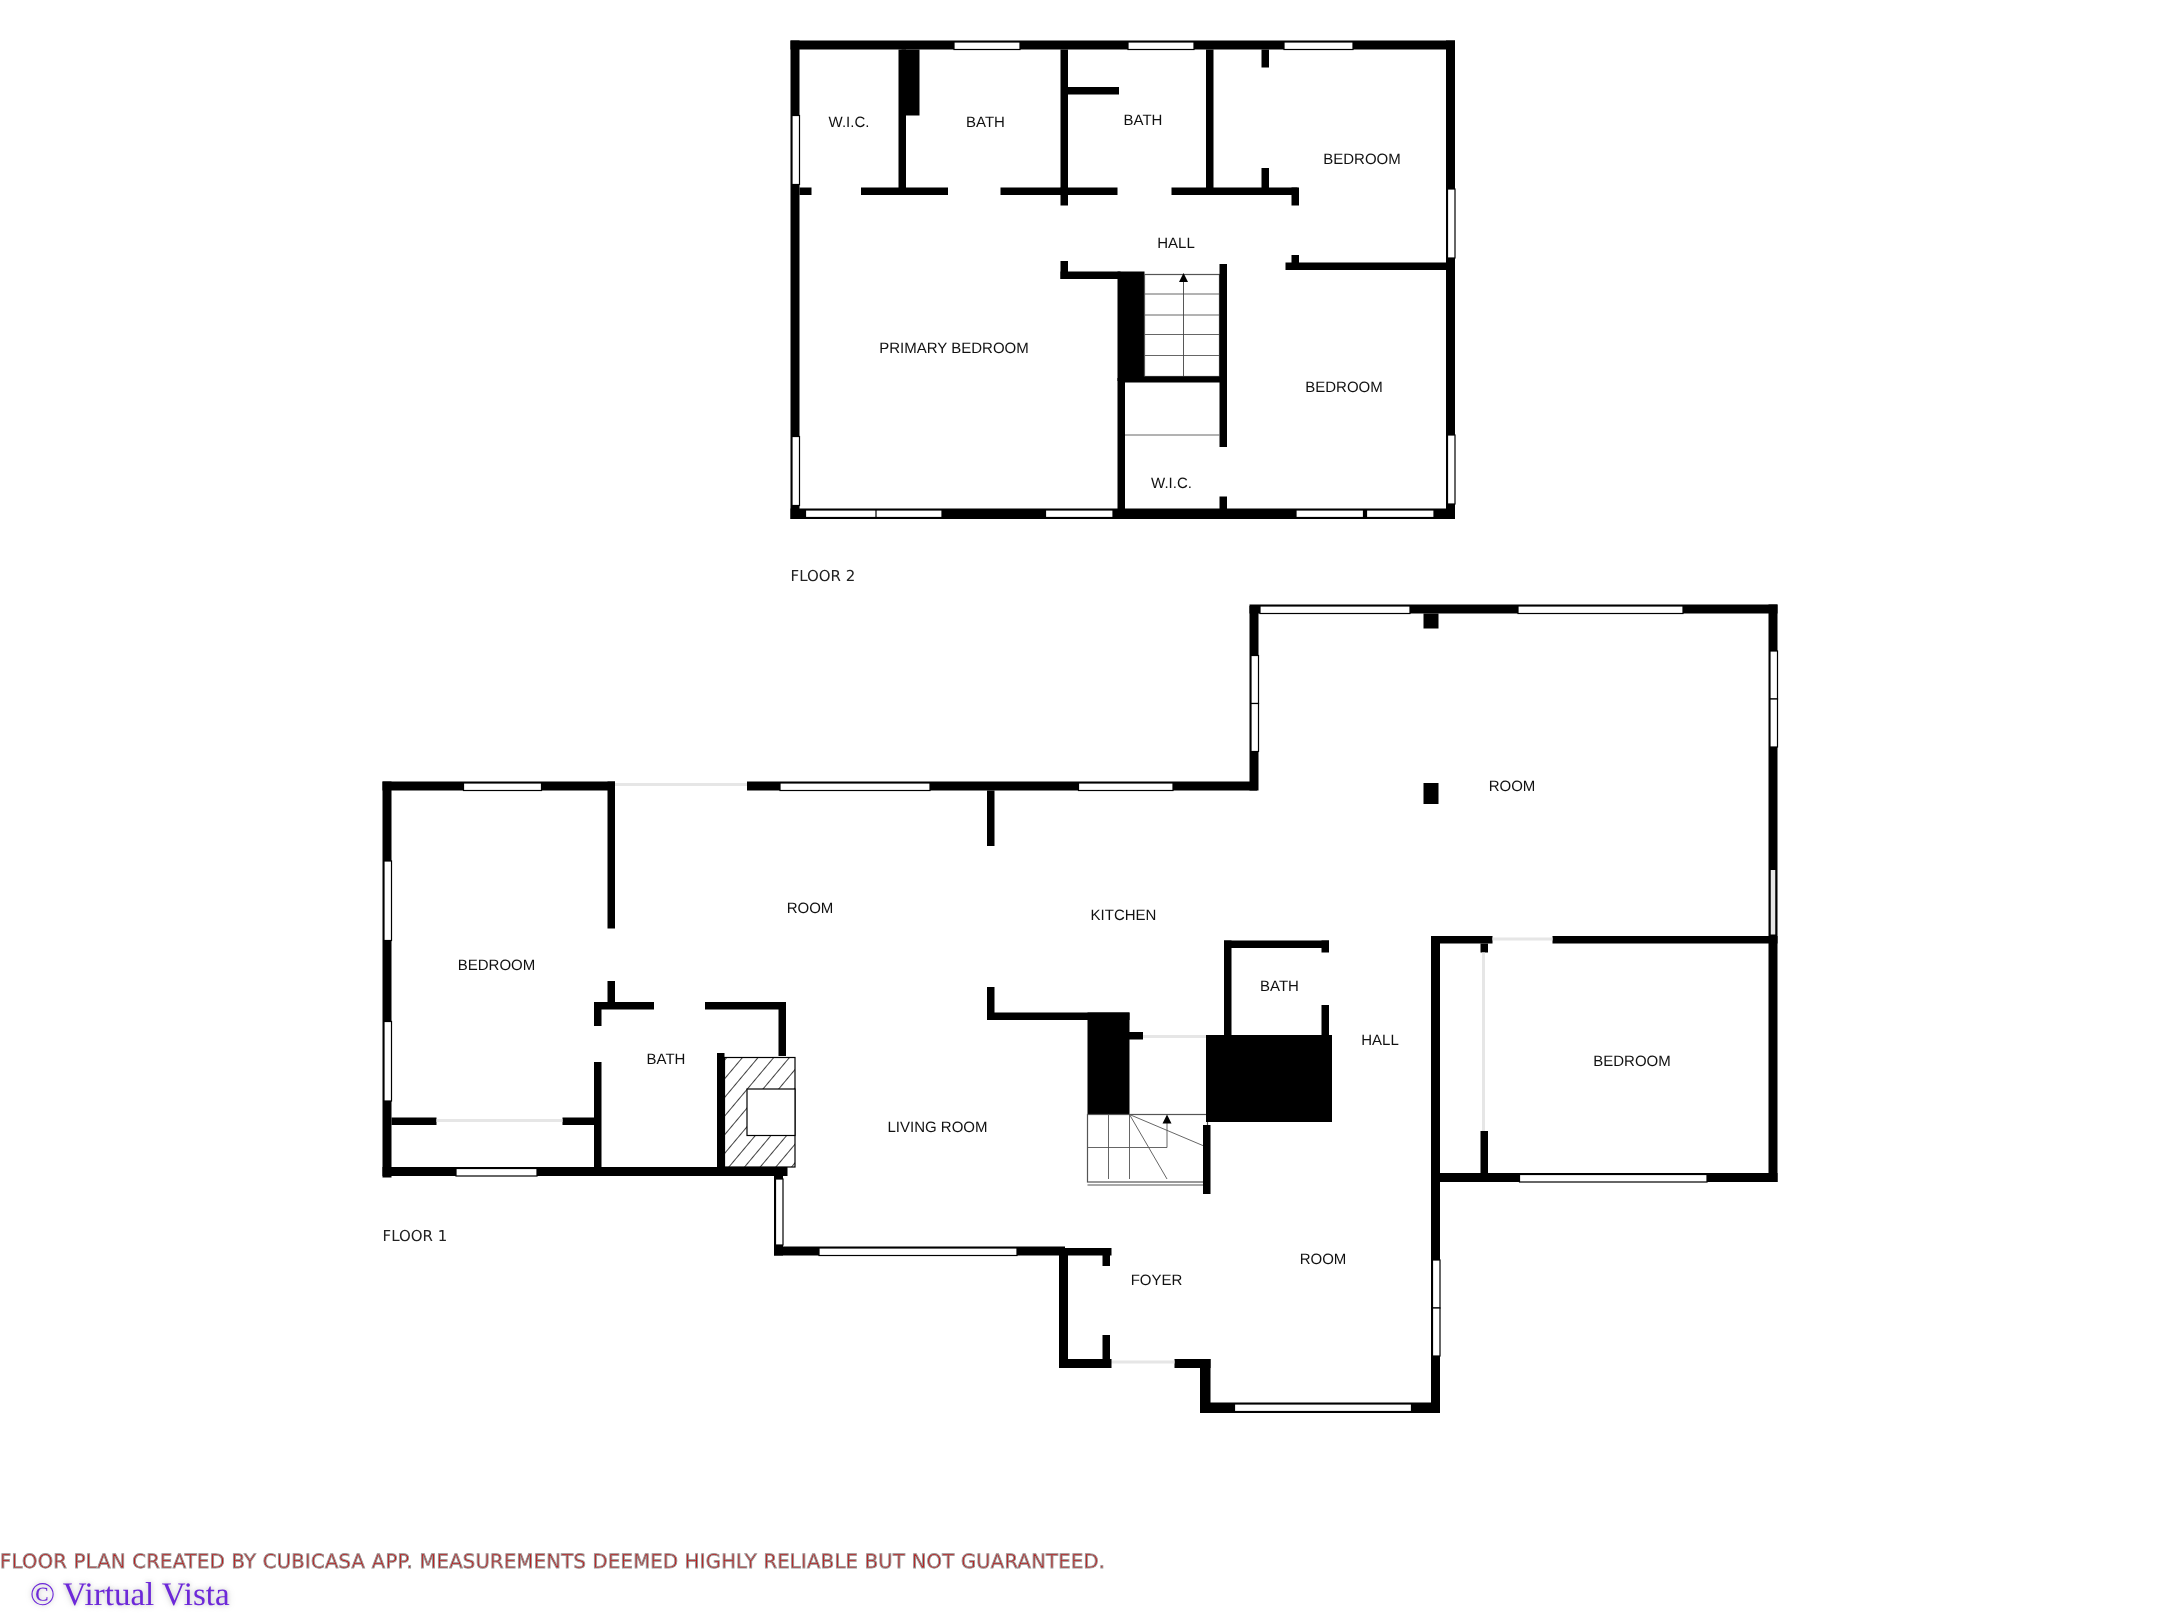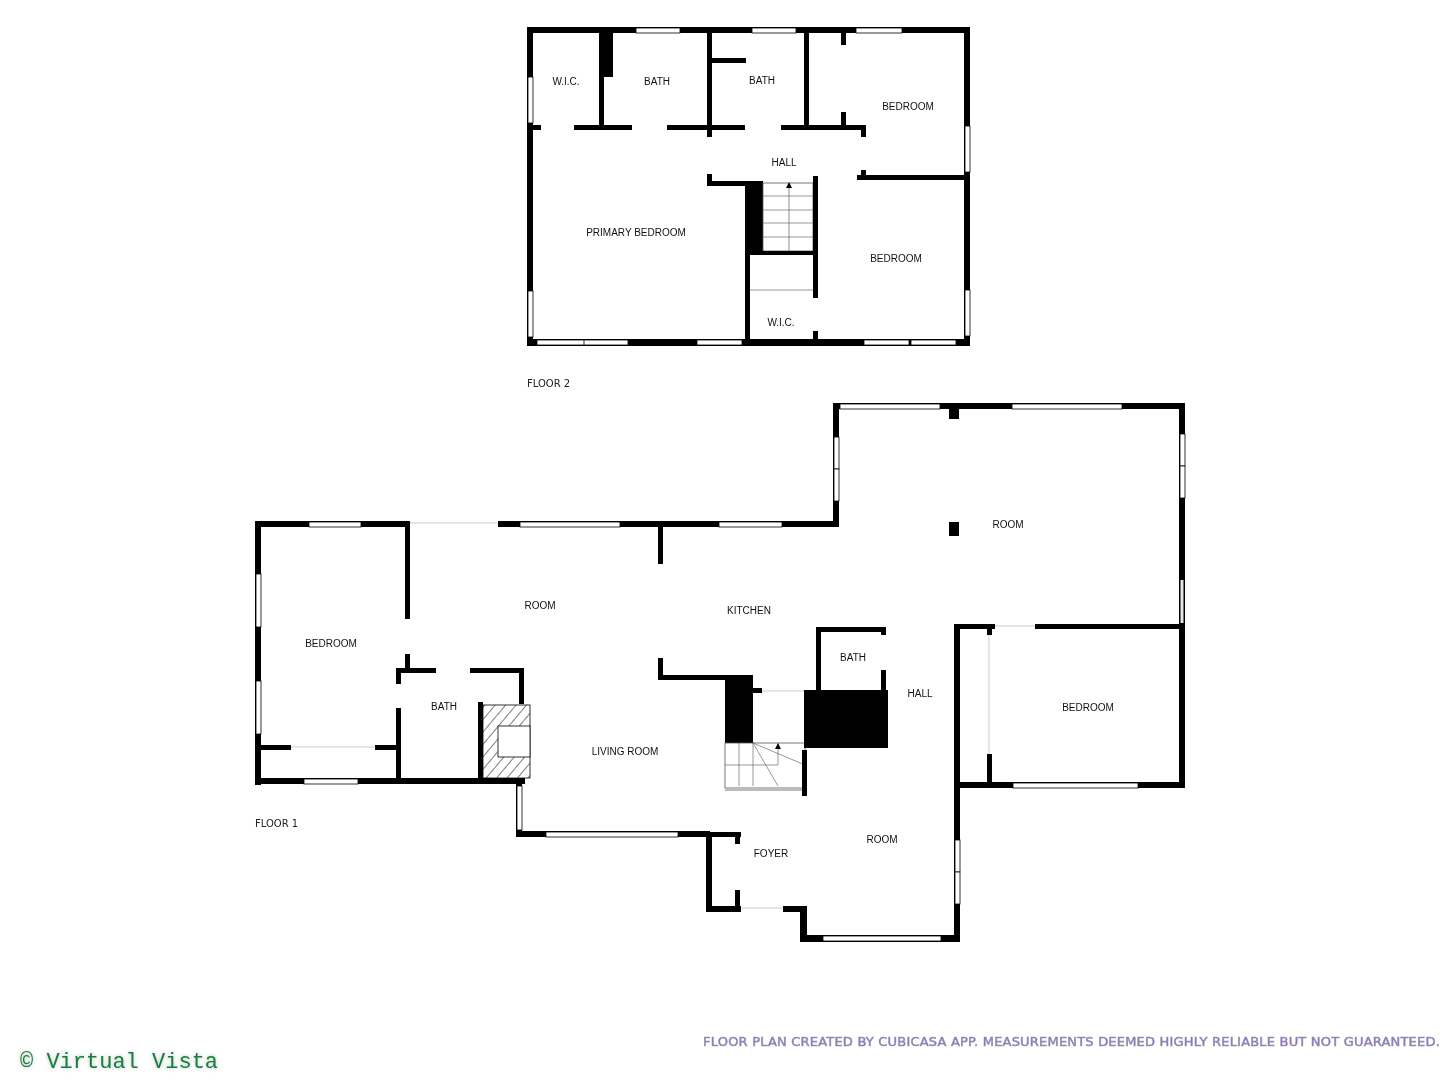--- a/index.html
+++ b/index.html
@@ -2,22 +2,22 @@
 <html><head>
 <meta charset="utf-8">
 <style>
   html, body { margin:0; padding:0; background:#ffffff; }
   body { width:1440px; height:1080px; position:relative; overflow:hidden; font-family:"Liberation Sans", sans-serif; }
   svg { position:absolute; left:0; top:0; }
   .wall { fill:#000; }
   .win { fill:#fff; stroke:#000; stroke-width:0.8; }
   .lbl { font-family:"Liberation Sans", sans-serif; font-size:10px; fill:#111; text-anchor:middle; dominant-baseline:middle; }
   .floor-lbl { font-family:"DejaVu Sans", sans-serif; font-size:10px; fill:#222; }
-  .footer { position:absolute; left:0; width:1440px; top:1034px; text-align:right; font-family:"DejaVu Sans", sans-serif; font-size:13px; color:#8b5cf6; -webkit-text-stroke:0.6px #9a9a9a; letter-spacing:0.2px; }
-  .watermark { position:absolute; left:20px; top:1050px; font-family:Liberation Mono, monospace; font-size:22px; color:#15803d; text-shadow:0 0 3px #cfcfcf, 0 0 6px #d8d8d8; }
+  .footer { position:absolute; left:0; width:1440px; top:1034px; text-align:left; font-family:"DejaVu Sans", sans-serif; font-size:13px; color:#b91c1c; -webkit-text-stroke:0.6px #9a9a9a; letter-spacing:0.2px; }
+  .watermark { position:absolute; left:20px; top:1050px; font-family:Liberation Serif, serif; font-size:22px; color:#6d28d9; text-shadow:0 0 3px #cfcfcf, 0 0 6px #d8d8d8; }
   .stair { fill:#fff; stroke:#555; stroke-width:0.8; }
 </style>
 </head>
 <body>
 
 <svg width="1440" height="1080" viewBox="0 0 1440 1080" xmlns="http://www.w3.org/2000/svg">
 
   <g>
 
     <rect class="wall" x="527" y="27" width="443" height="6"></rect>

